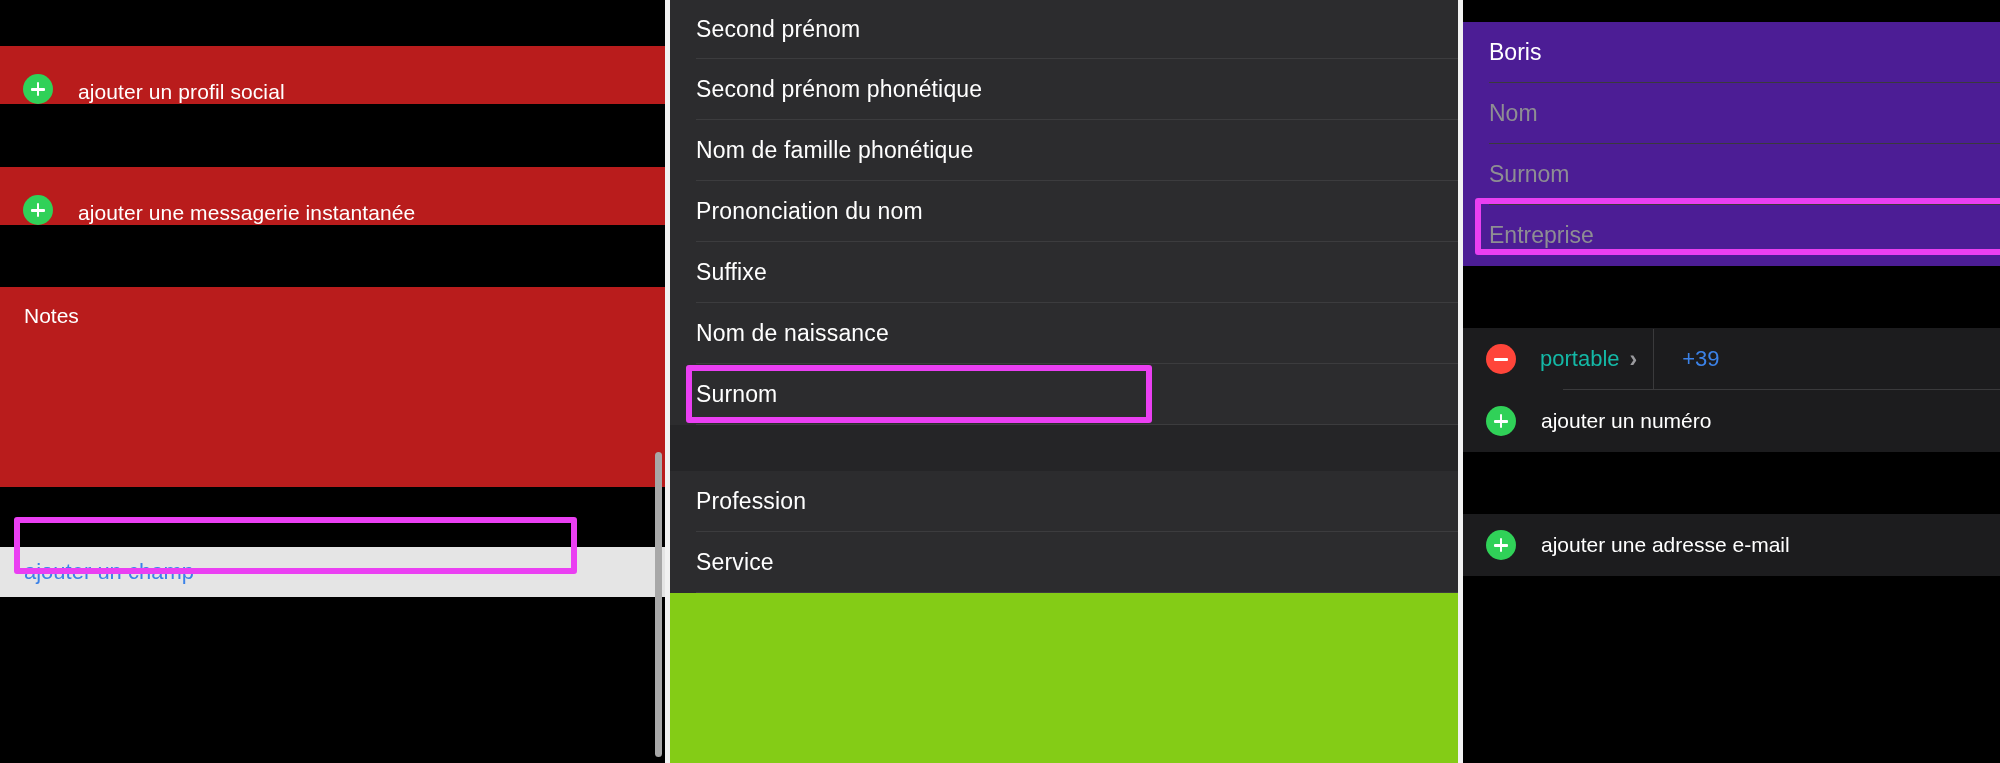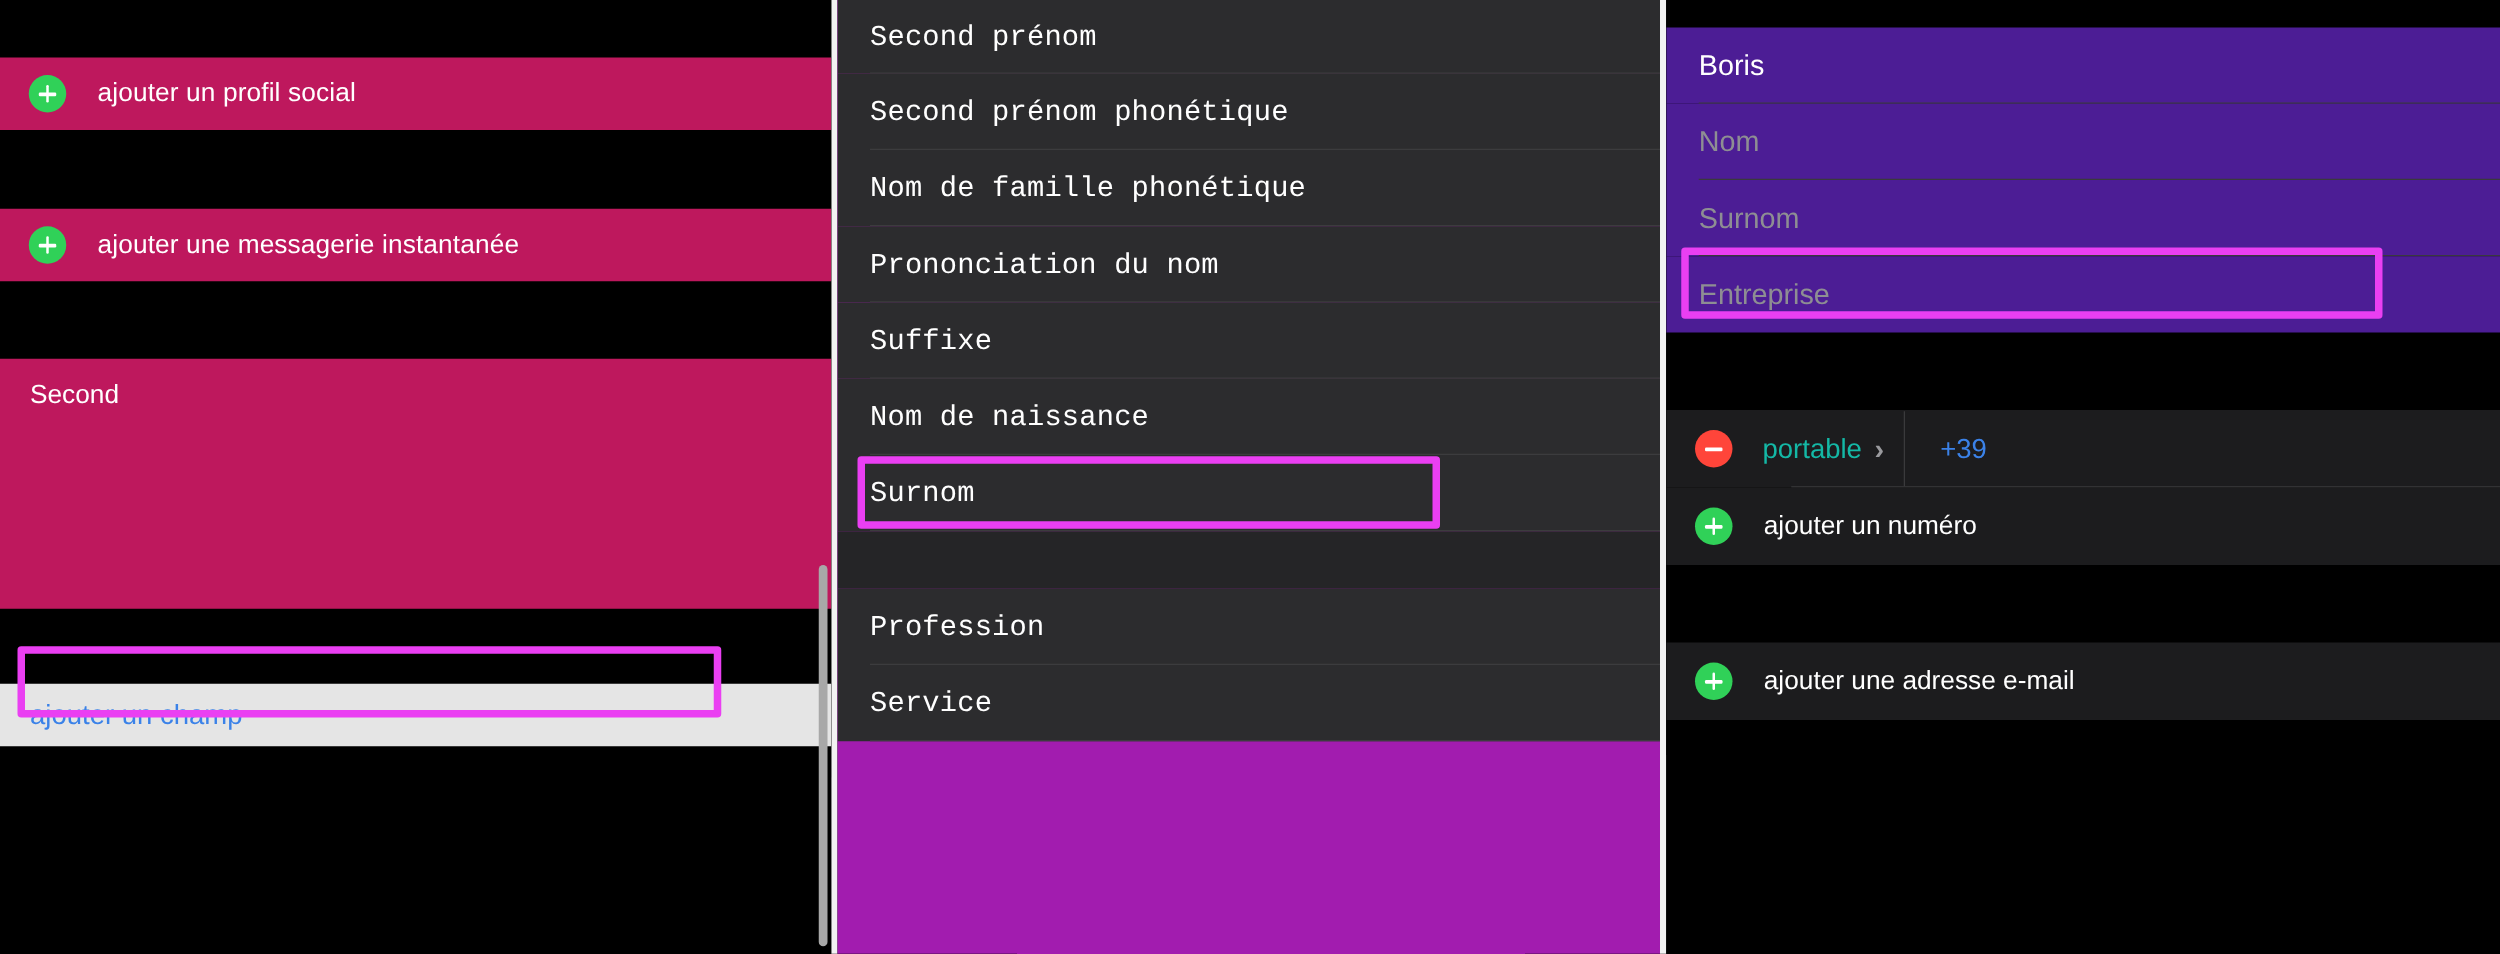--- a/index.html
+++ b/index.html
@@ -36,23 +36,23 @@
     width: 5px;
     height: 763px;
     background: #f2f2f2;
   }
 
   
   #panel-left { width: 665px; }
 
   .l-row {
     position: relative;
-    background: #be185d;
-    display: flex;
-    align-items: center;
+    background: #b91c1c;
+    display: flex;
+    align-items: flex-end;
     box-sizing: border-box;
   }
   .l-gap { background: #000000; }
 
   .plus-badge {
     flex: none;
     width: 30px; height: 30px;
     border-radius: 50%;
     background: #30d158;
     margin-left: 23px;
@@ -118,21 +118,21 @@
   
   .hl-box {
     position: absolute;
     border: 6px solid #ea3ff2;
     border-radius: 3px;
     box-sizing: border-box;
     pointer-events: none;
   }
 
   
-  #panel-mid { width: 658px; background: #a21caf; font-family: Liberation Mono, monospace; }
+  #panel-mid { width: 788px; background: #84cc16; }
   .m-item {
     position: relative;
     height: 61px;
     background: #2c2c2e;
     display: flex;
     align-items: center;
   }
   .m-item .m-label {
     margin-left: 26px;
     color: #ffffff;
@@ -251,21 +251,21 @@
     <div class="l-gap" style="height:63px"></div>
 
     <div class="l-row" style="height:58px">
       <span class="plus-badge"></span>
       <span class="l-label">ajouter une messagerie instantanée</span>
     </div>
 
     <div class="l-gap" style="height:62px"></div>
 
     <div class="l-row" style="height:200px;display:block">
-      <div class="notes-head">Second</div>
+      <div class="notes-head">Notes</div>
     </div>
 
     <div class="l-gap" style="height:60px"></div>
 
     <div class="add-field-row">
       <span class="add-field-label">ajouter un champ</span>
     </div>
 
     <div class="l-gap" style="height:25px"></div>
 

